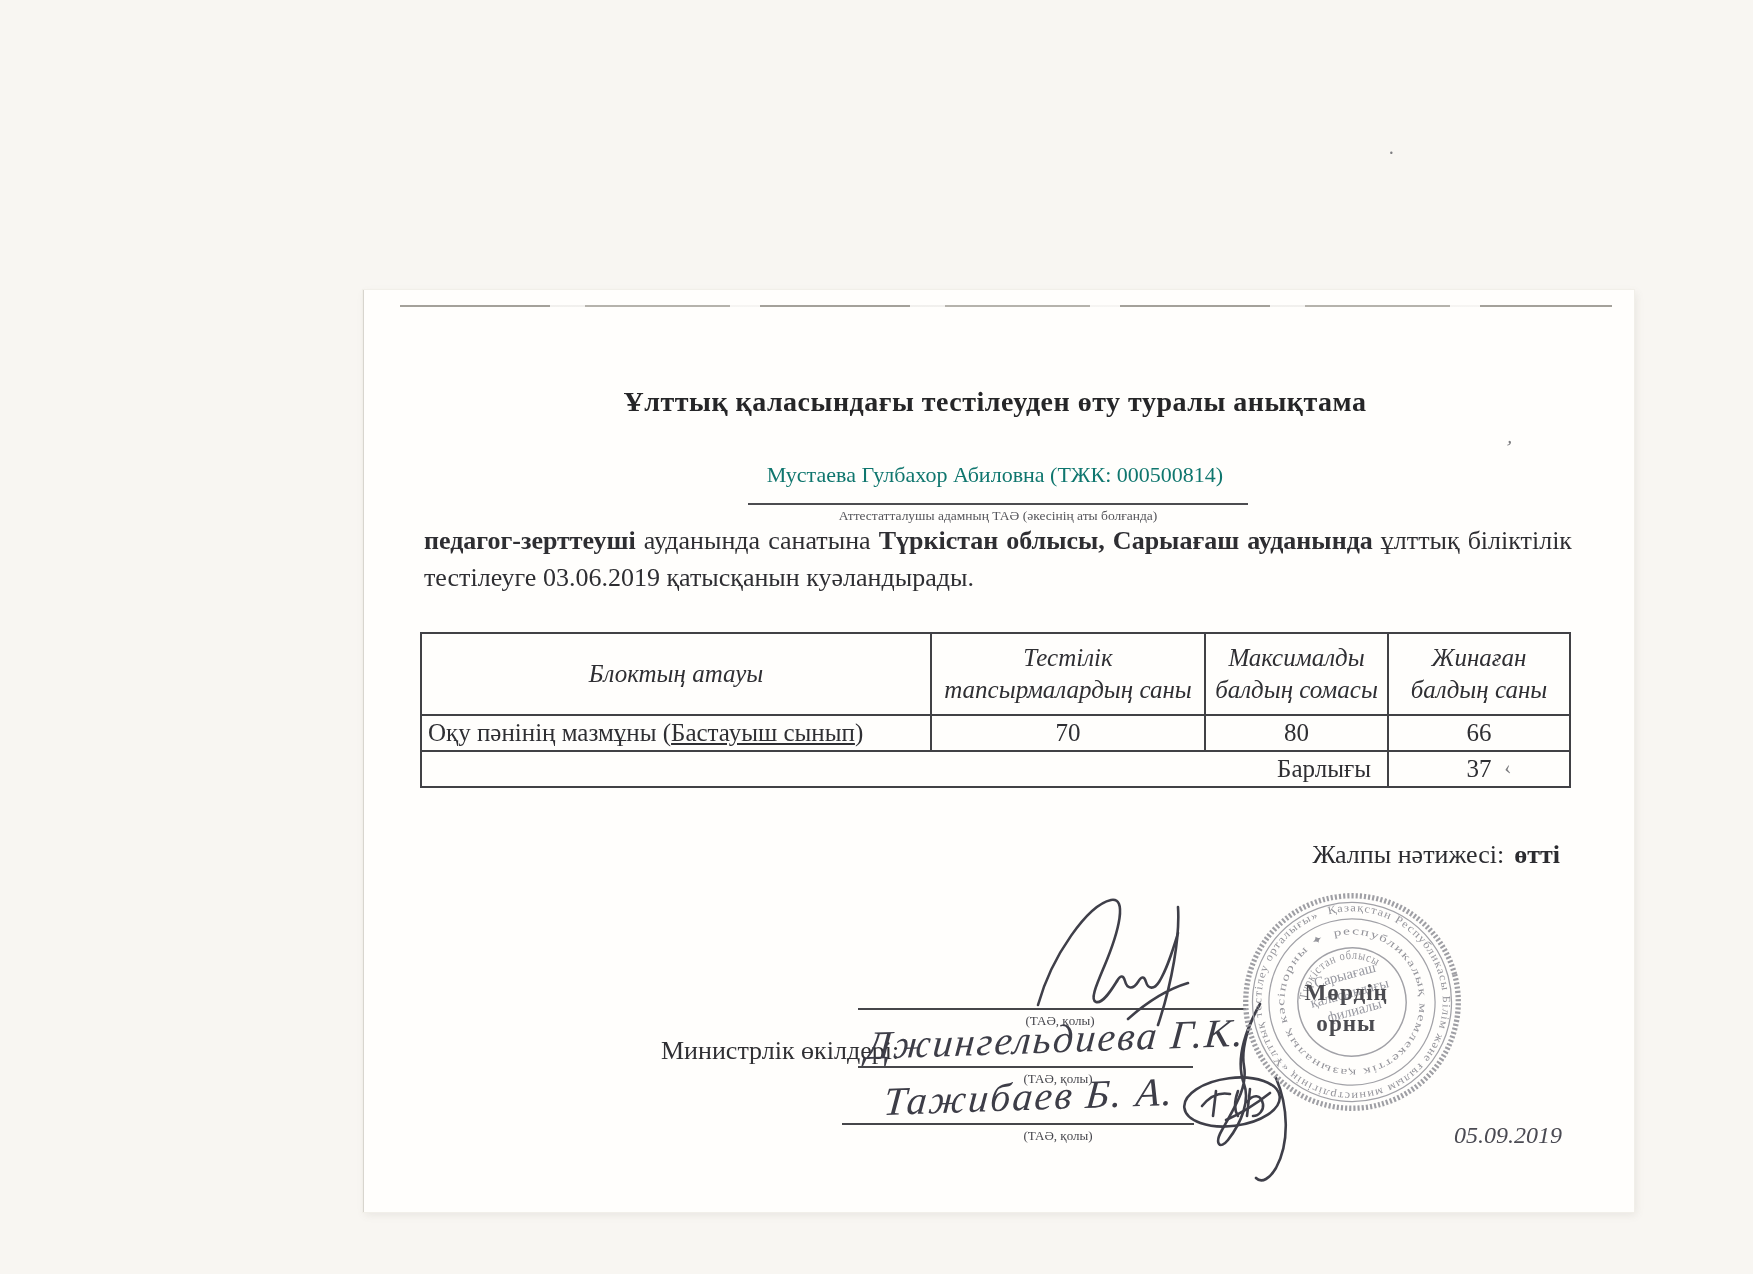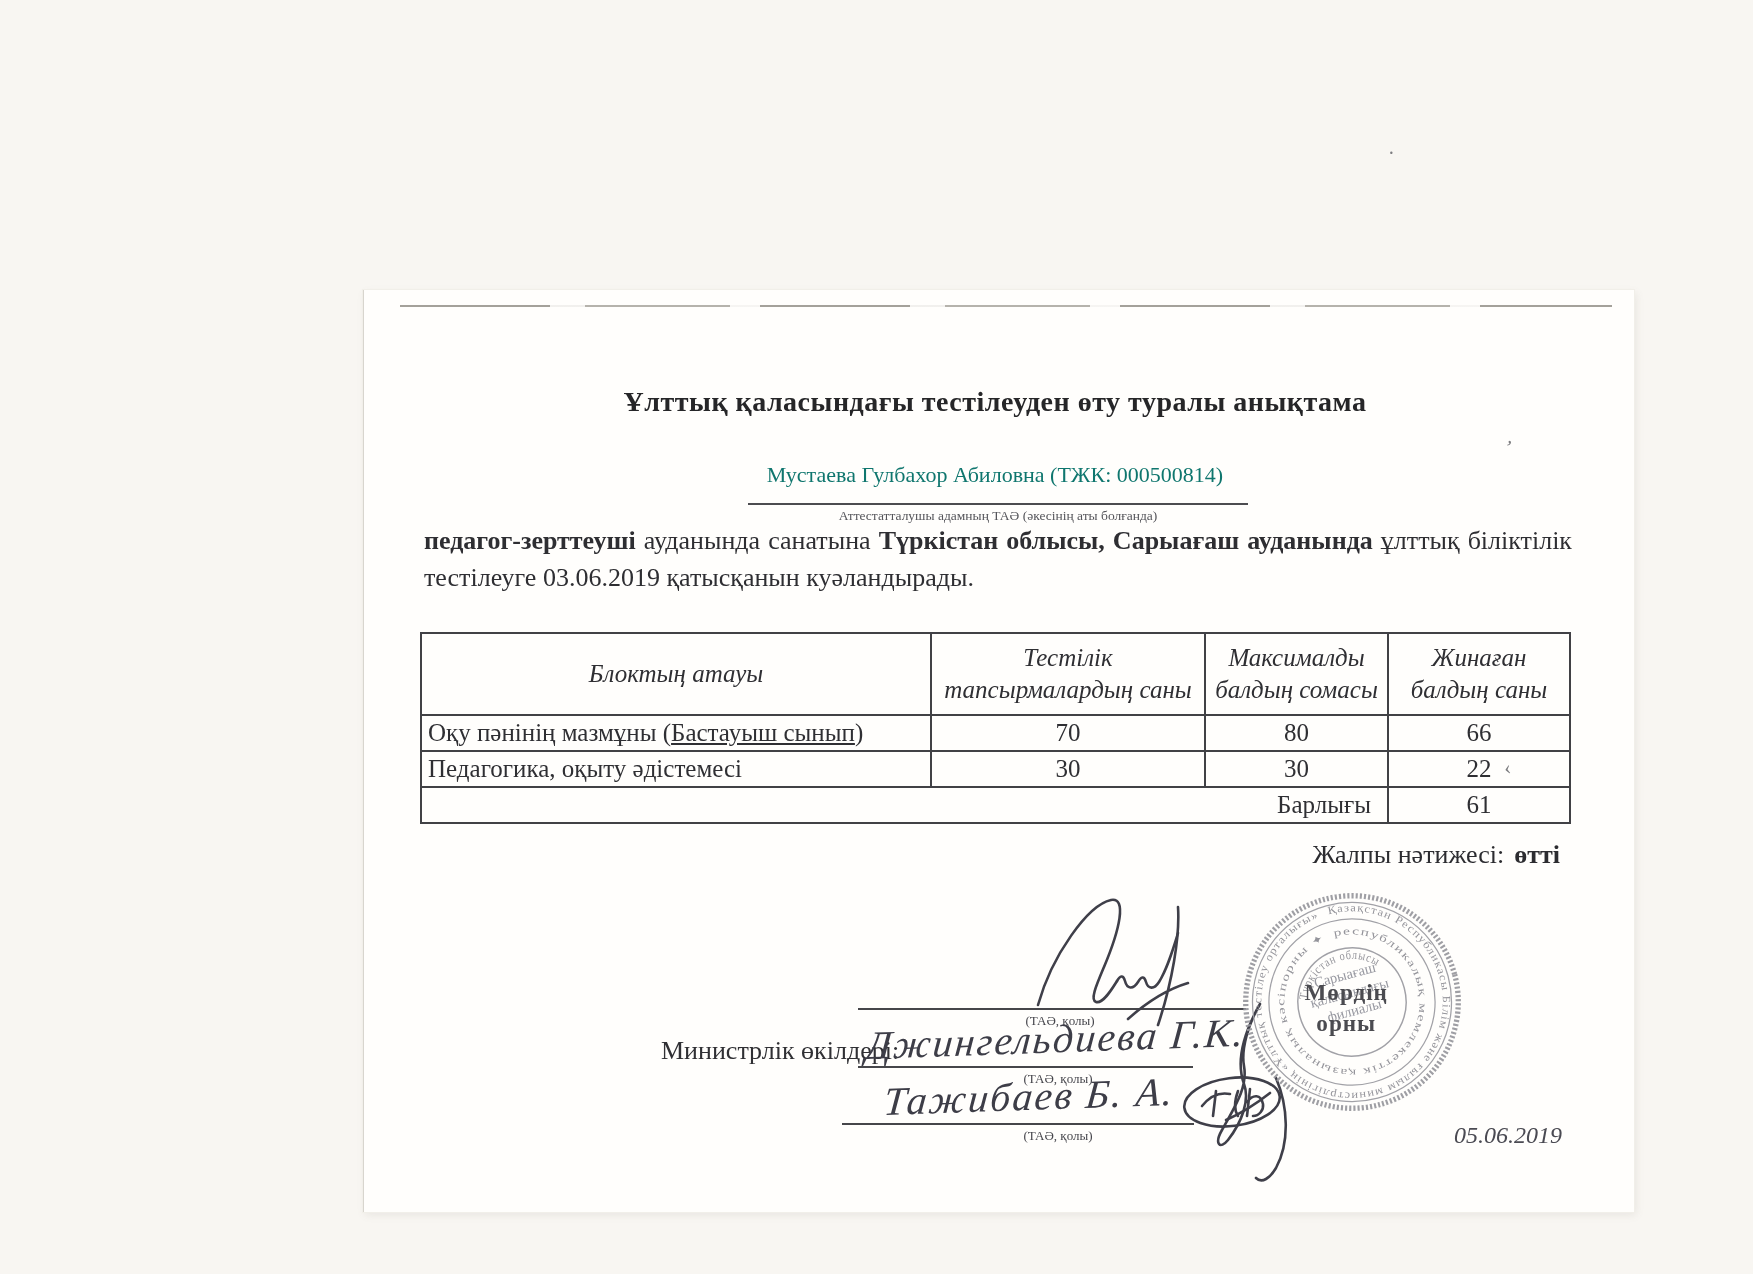--- a/index.html
+++ b/index.html
@@ -113,28 +113,22 @@
       <th>Максималды балдың сомасы</th>
       <th>Жинаған балдың саны</th>
     </tr>
     <tr>
       <td><span>Оқу пәнінің мазмұны (</span><span class="u">Бастауыш сынып</span><span>)</span></td>
       <td class="num">70</td>
       <td class="num">80</td>
       <td class="num">66</td>
     </tr>
     <tr>
-      <td><span>Педагогика, оқыту әдістемесі</span><span class="u"></span><span></span></td>
-      <td class="num">30</td>
-      <td class="num">30</td>
-      <td class="num">22</td>
-    </tr>
-    <tr>
       <td colspan="3" class="total-label">Барлығы</td>
-      <td class="num">61</td>
+      <td class="num">37</td>
     </tr>
   </tbody>
     </table>
 
   <div class="abs result-line">
     <span>Жалпы нәтижесі:</span><b>өтті</b>
   </div>
 
   <div class="abs sig-line" style="left:858px;top:1008px;width:388px;"></div>
   <div class="abs sig-caption" style="left:990px;top:1013px;width:140px;">(ТАӘ, қолы)</div>
@@ -177,15 +171,15 @@
       <text class="stamp-ring-txt" font-size="11" letter-spacing="1"><textPath href="#stampRingInner" textLength="430" lengthAdjust="spacingAndGlyphs">республикалық мемлекеттік қазыналық кәсіпорны ✦ </textPath></text>
       <text class="stamp-ring-txt" font-size="13" letter-spacing="1"><textPath href="#stampArc" textLength="96" lengthAdjust="spacingAndGlyphs">Түркістан облысы</textPath></text>
       <text class="stamp-center-gray" x="0" y="-24">Сарыағаш</text>
       <text class="stamp-center-gray" x="0" y="-5">қаласындағы</text>
       <text class="stamp-center-gray" x="0" y="14">филиалы</text>
     </g>
     <text class="stamp-overlay" x="-6" y="-2">Мөрдің</text>
     <text class="stamp-overlay" x="-6" y="30">орны</text>
   </svg>
 
-  <div class="abs doc-date">05.06.2019</div>
+  <div class="abs doc-date">05.09.2019</div>
 
 </div>
 
 </body></html>

